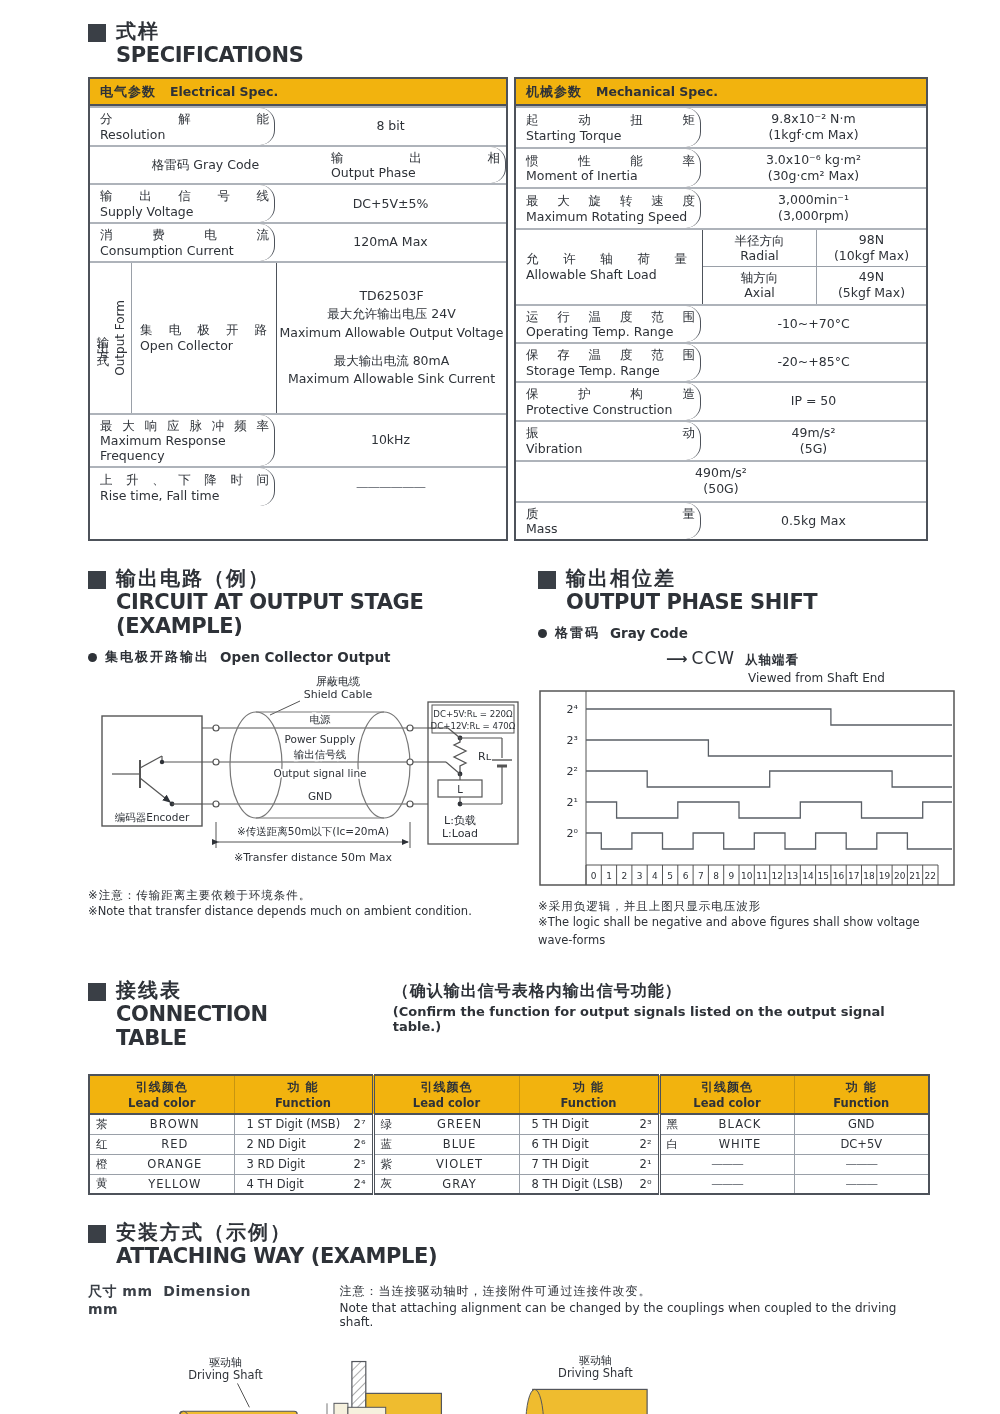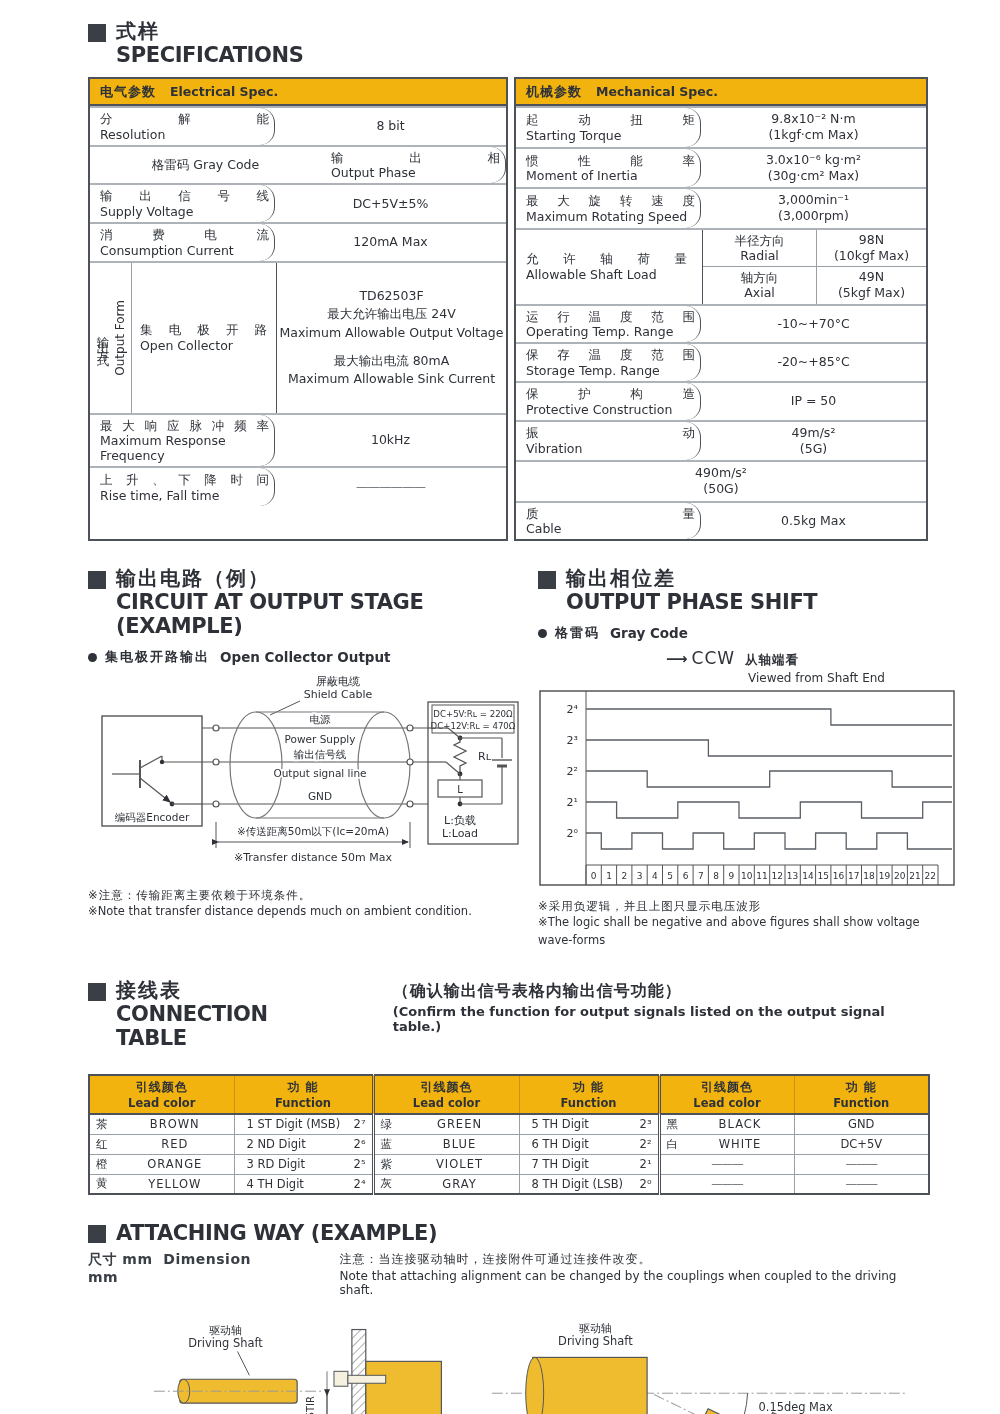--- a/index.html
+++ b/index.html
@@ -94,21 +94,21 @@
   .lead-cell .zh { width:26px; }
   .lead-cell .en { flex:1; text-align:center; letter-spacing:1px; }
   .fn-cell { display:flex; align-items:center; }
   .fn-cell .fn { flex:1; text-align:left; padding-left:6px; }
   .fn-cell .pow { width:20px; text-align:right; }
   .fn-cell.center .fn { text-align:center; padding-left:0; }
   .dashtxt { color:#6b7077; letter-spacing:-1px; text-align:center; }
 
   
   .attach-sec { margin-top:26px; }
-  .attach-notes { display:flex; margin-top:6px;gap:7px; }
+  .attach-notes { display:flex; margin-top:15px;gap:7px; }
   .dim-label { font-size:14px; font-weight:bold; color:#3a3f46; letter-spacing:0.5px; }
   .attach-note-block { margin-left:48px; }
   .attach-note-zh { font-size:12px; letter-spacing:1px; }
   .attach-note-en { font-size:12px; margin-top:1px; }
   .drawings { display:flex; gap:26px; margin-top:18px; padding-left:50px; }
 </style>
 </head>
 <body>
 
 <div class="content">
@@ -304,21 +304,21 @@
       </div>
       <div class="spec-row">
         <div class="cell value">
             <div class="val-line">490m/s²</div>
             <div class="val-line">(50G)</div>
           </div>
       </div>
       <div class="spec-row h33">
         <div class="cell label">
             <div class="zh-just">质量</div>
-            <div class="en-sub">Cable</div>
+            <div class="en-sub">Mass</div>
           </div>
         <div class="cell value">
             <div class="val-line">0.5kg Max</div>
           </div>
       </div>
     </div>
   </div>
 
   <div class="two-col">
     <div class="col-left">
@@ -700,20 +700,21 @@
             </td>
       </tr>
     </tbody>
       </table>
   </div>
 
   <div class="attach-sec">
     <div class="sec-head" style="margin-bottom:4px;">
       <div class="sq"></div>
       <div class="sec-title">
+        <div class="zh">安装方式（示例）</div>
         <div class="en">ATTACHING WAY (EXAMPLE)</div>
       </div>
     </div>
     <div class="attach-notes">
       <div class="dim-label">
         <span>尺寸 mm</span>&nbsp;&nbsp;<span>Dimension mm</span>
       </div>
       <div class="attach-note-block">
         <div class="attach-note-zh">注意：当连接驱动轴时，连接附件可通过连接件改变。</div>
         <div class="attach-note-en">Note that attaching alignment can be changed by the couplings when coupled to the driving shaft.</div>

